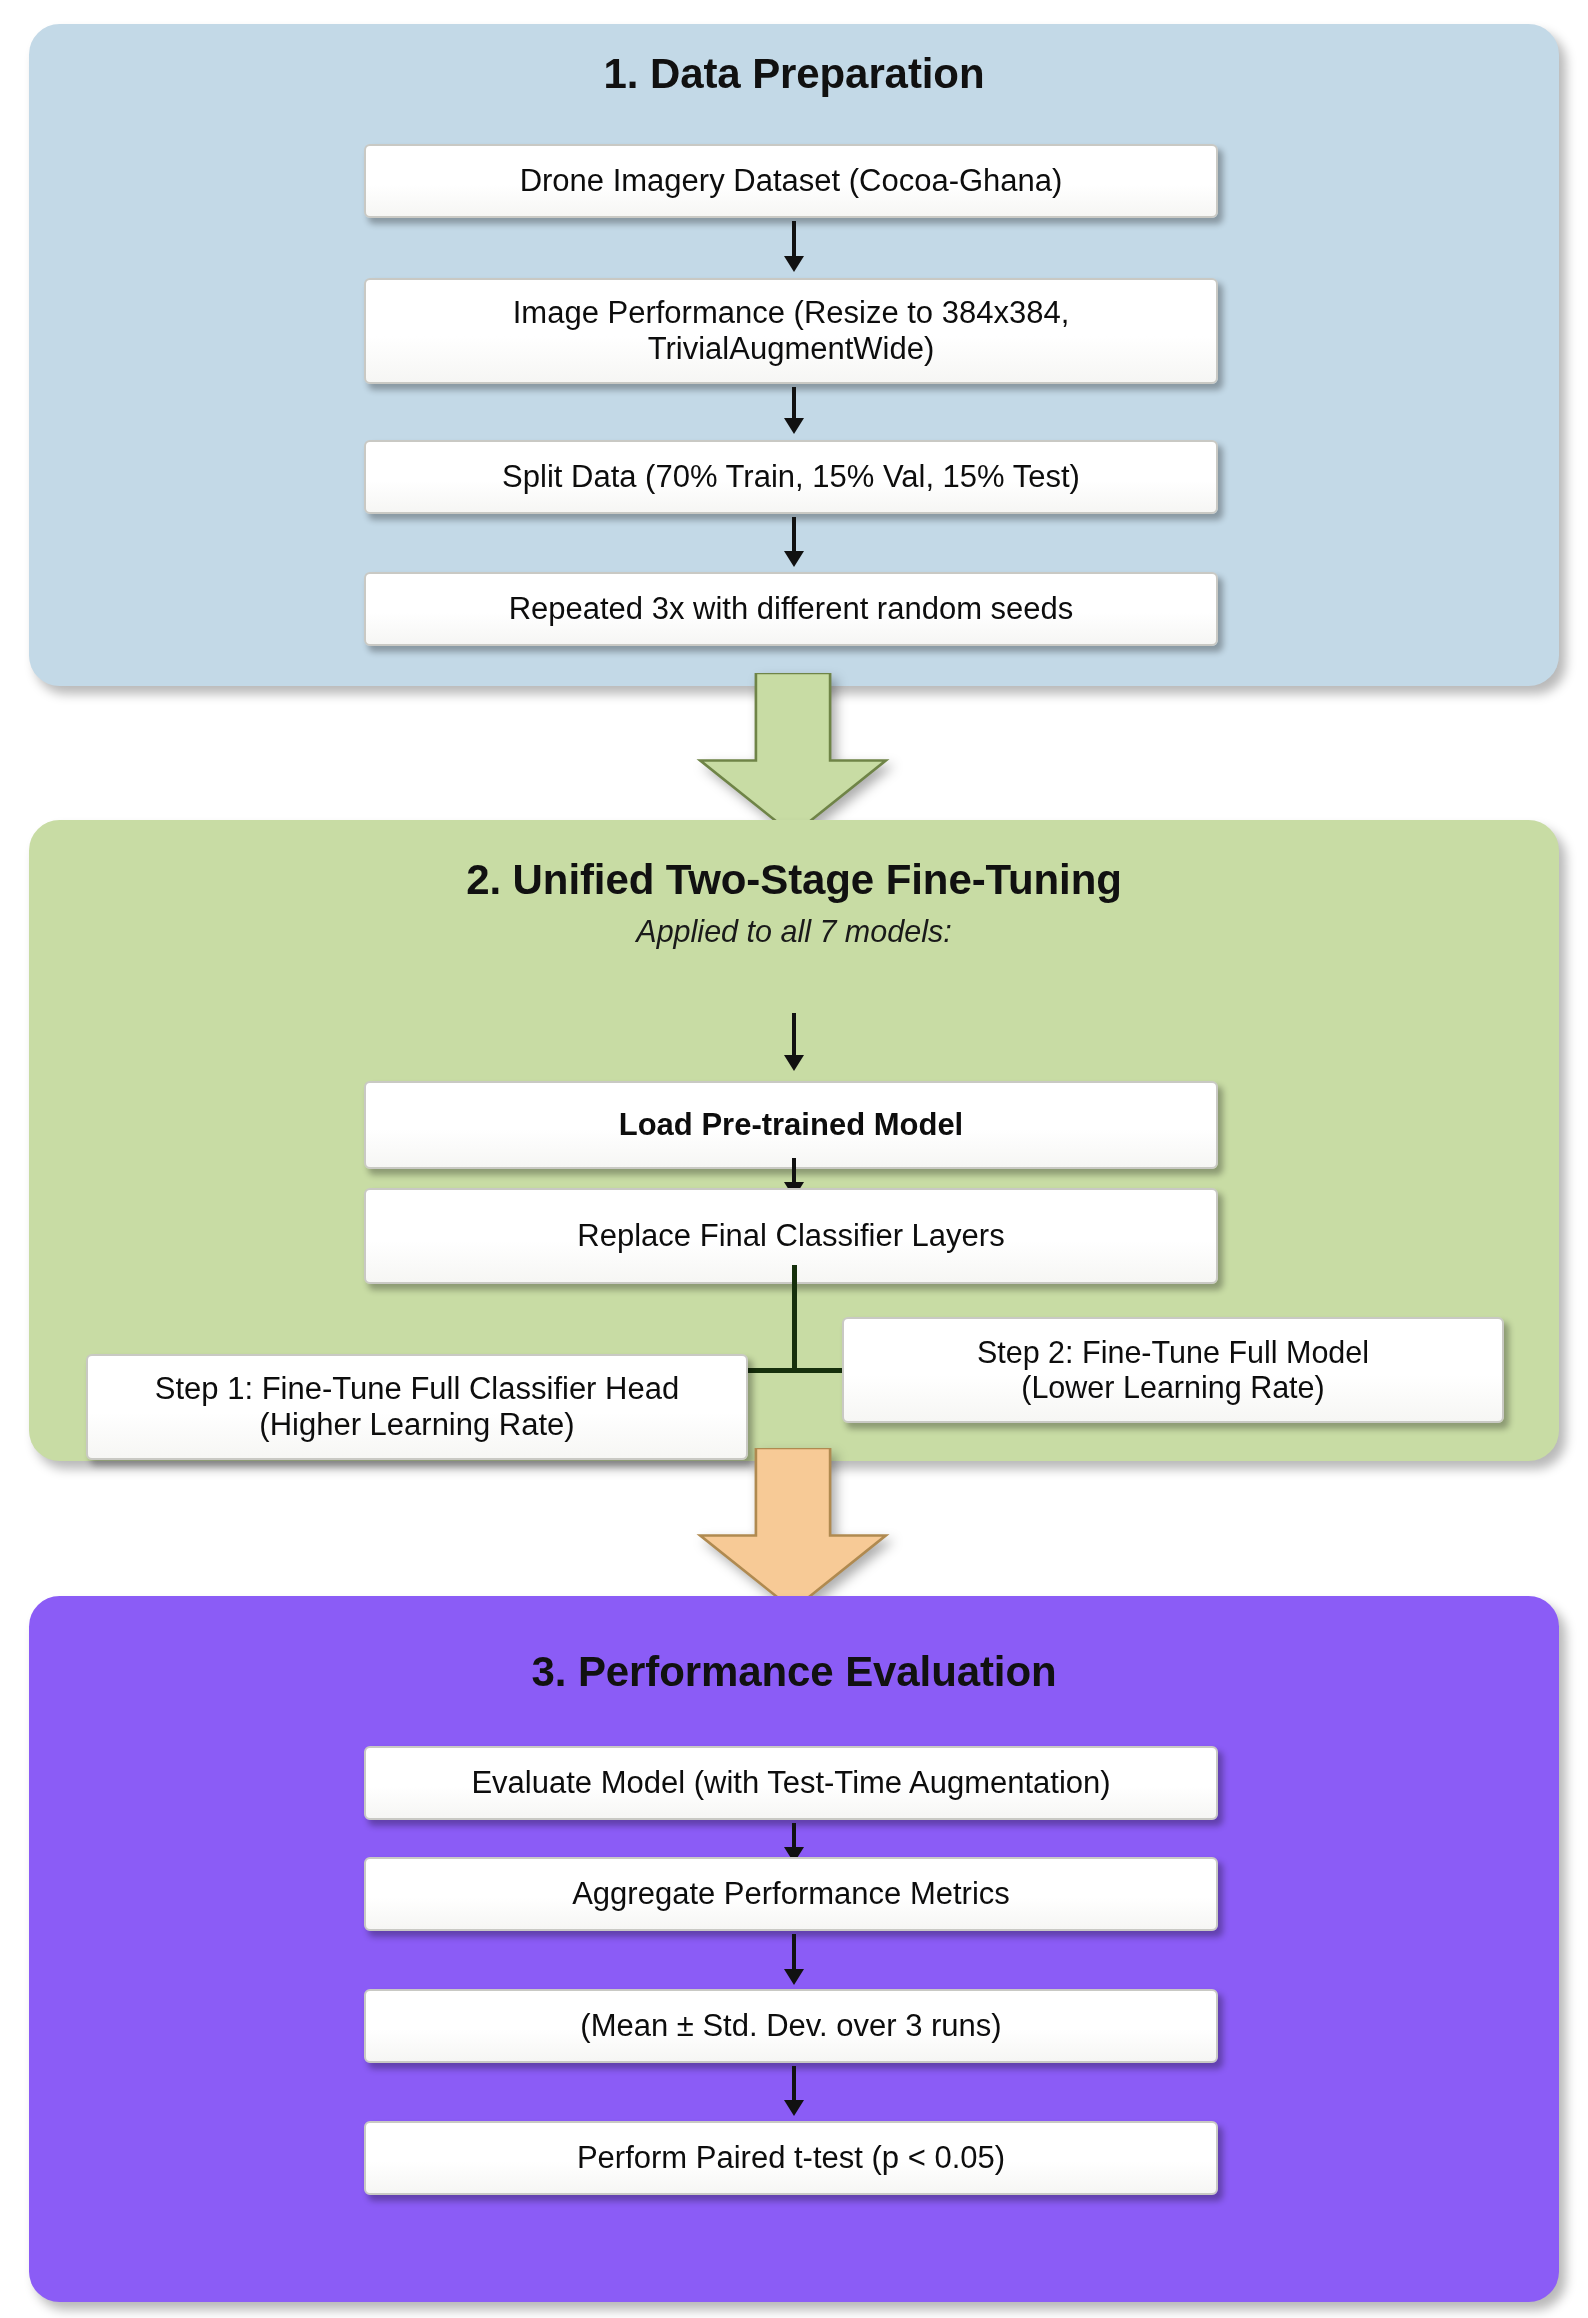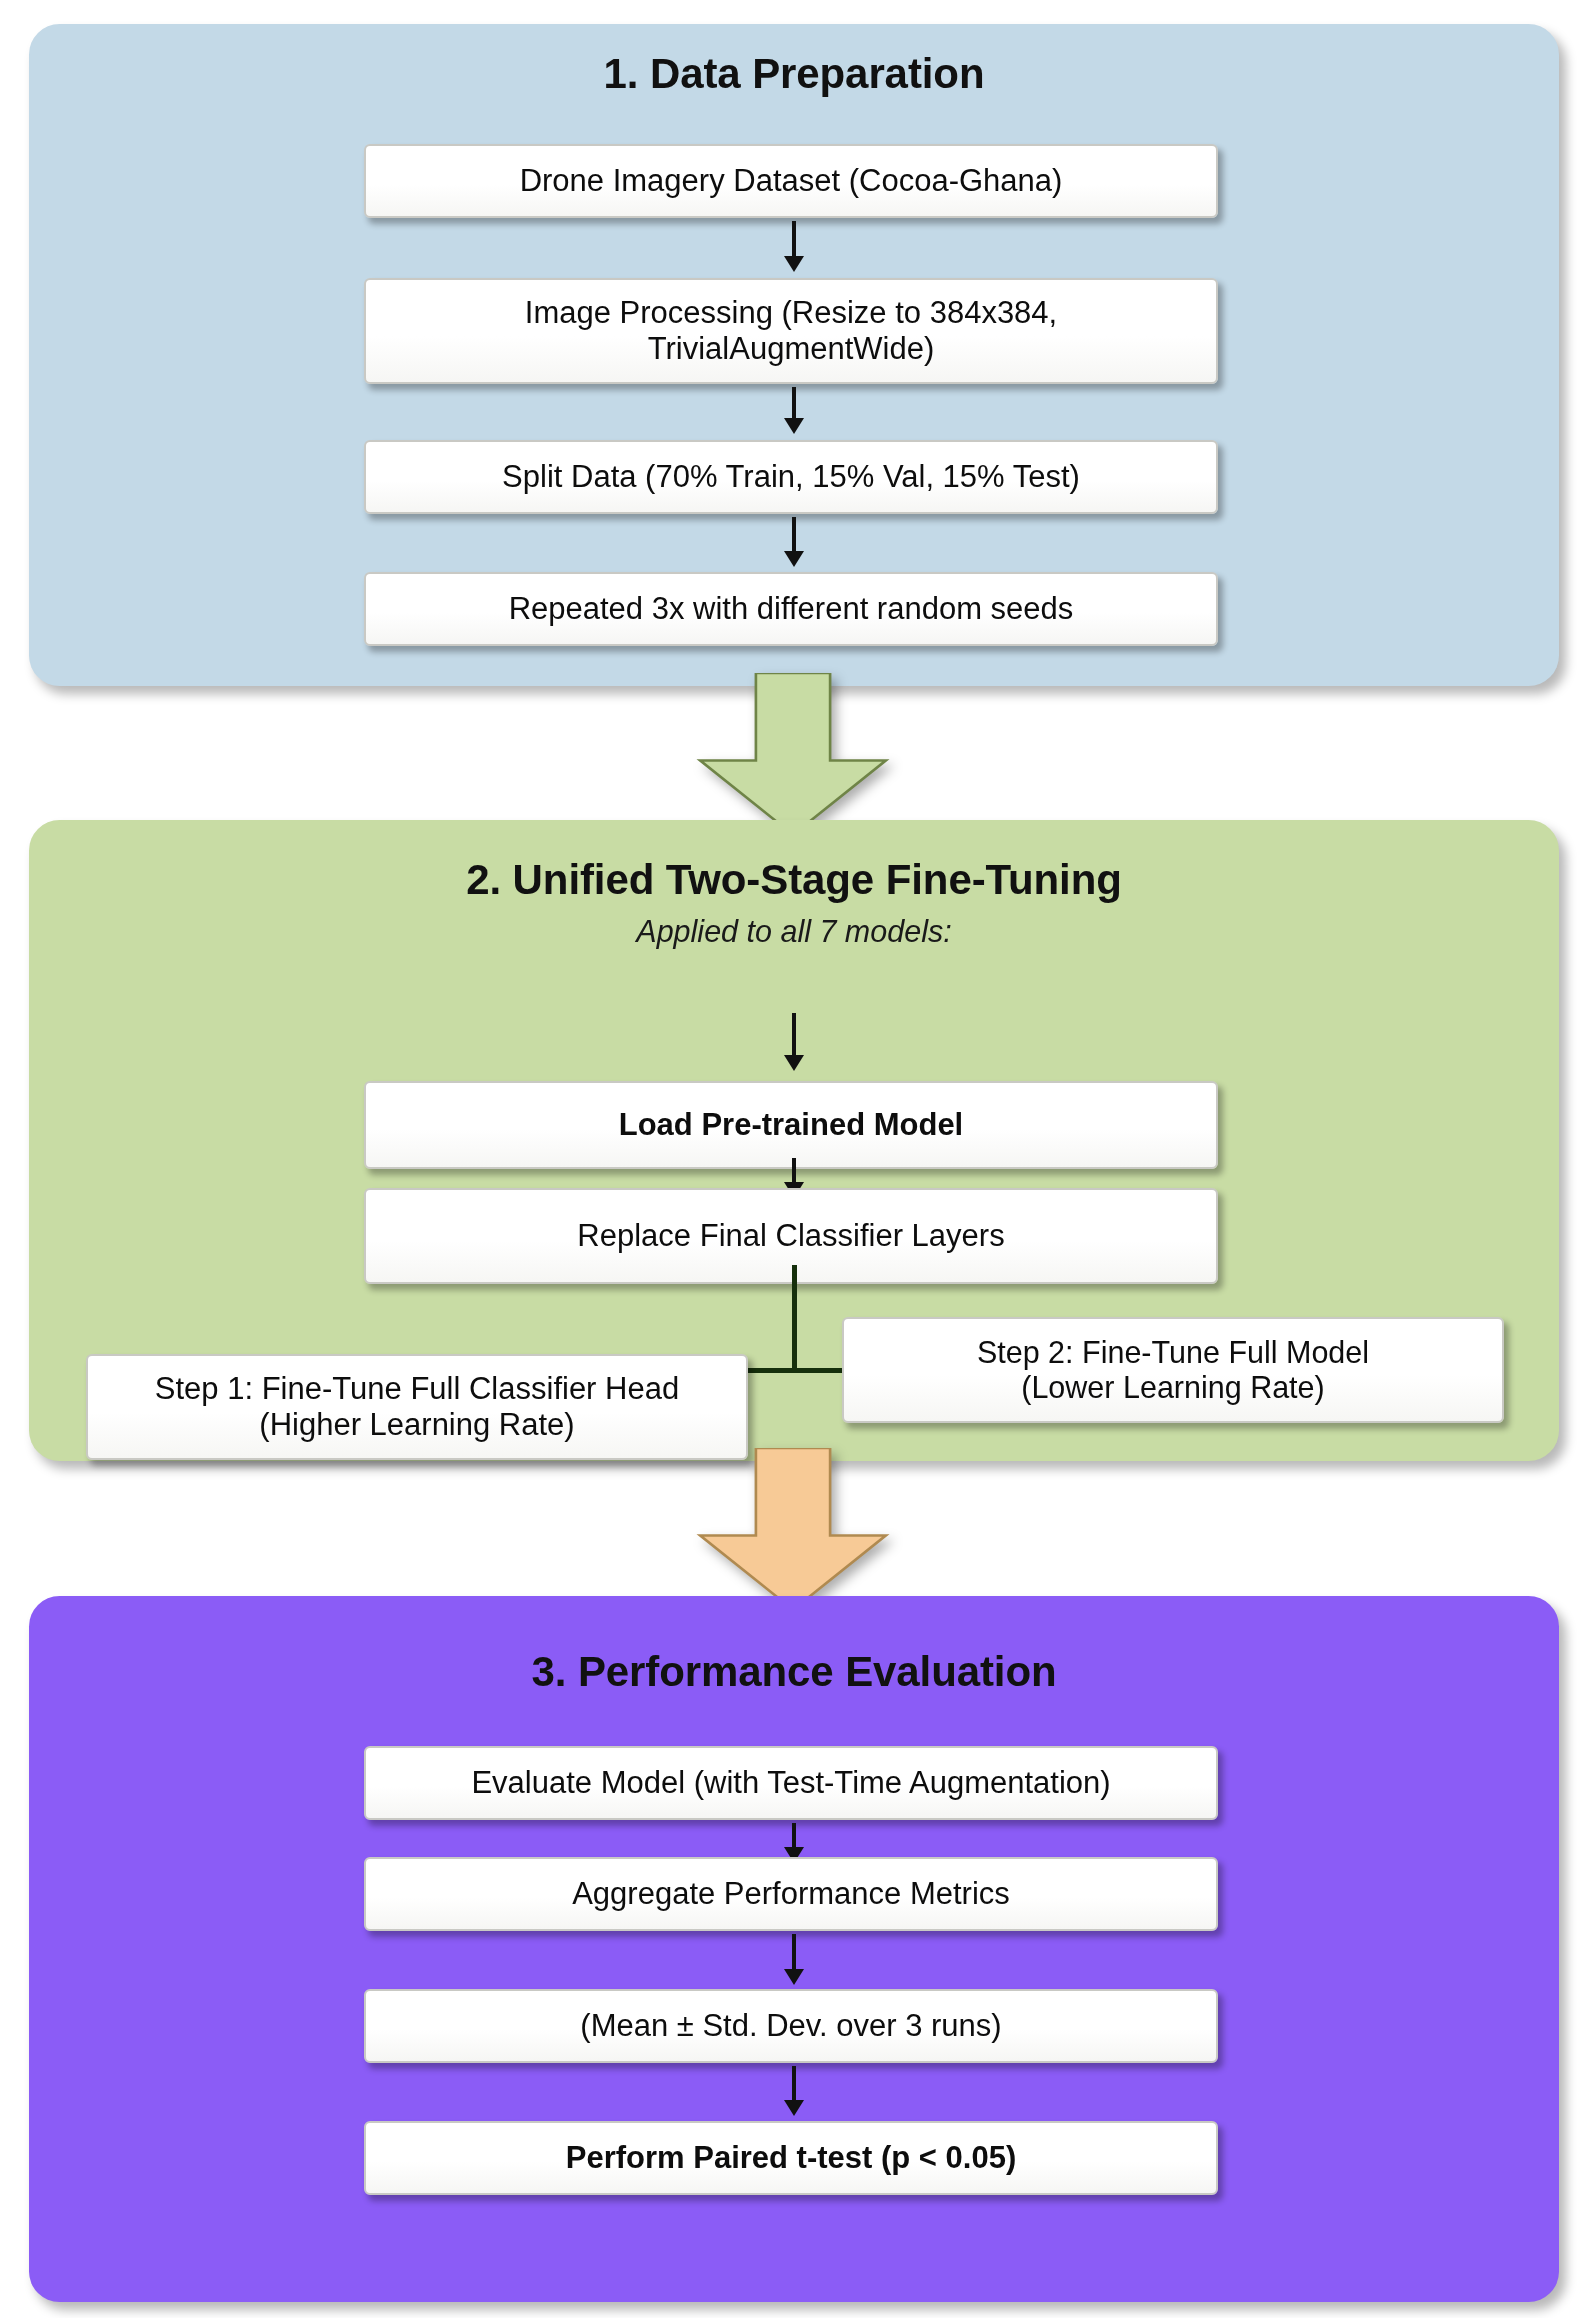--- a/index.html
+++ b/index.html
@@ -129,21 +129,21 @@
   <div class="stage" id="stage1">
     <div class="stage-inner">
       <div class="stage-title" style="margin-top:28px;">1. Data Preparation</div>
     </div>
   </div>
 
   <div class="node" style="left:364px; top:144px; width:854px; height:74px;">Drone Imagery Dataset (Cocoa-Ghana)</div>
 
   <div class="conn" style="left:792px; top:221px; height:38px;"></div>
 
-  <div class="node" style="left:364px; top:278px; width:854px; height:106px;">Image Processing (Resize to 384x384,
+  <div class="node" style="left:364px; top:278px; width:854px; height:106px;">Image Performance (Resize to 384x384,
 TrivialAugmentWide)</div>
 
   <div class="conn" style="left:792px; top:387px; height:34px;"></div>
 
   <div class="node" style="left:364px; top:440px; width:854px; height:74px;">Split Data (70% Train, 15% Val, 15% Test)</div>
 
   <div class="conn" style="left:792px; top:517px; height:37px;"></div>
 
   <div class="node" style="left:364px; top:572px; width:854px; height:74px;">Repeated 3x with different random seeds</div>
 
@@ -196,16 +196,16 @@
   <div class="conn" style="left:792px; top:1823px; height:26.5px;"></div>
 
   <div class="node" style="left:364px; top:1857px; width:854px; height:74px;">Aggregate Performance Metrics</div>
 
   <div class="conn" style="left:792px; top:1934px; height:38px;"></div>
 
   <div class="node" style="left:364px; top:1989px; width:854px; height:74px;">(Mean ± Std. Dev. over 3 runs)</div>
 
   <div class="conn" style="left:792px; top:2066px; height:37px;"></div>
 
-  <div class="node" style="left:364px; top:2121px; width:854px; height:74px;font-weight:bold;">Perform Paired t-test (p &lt; 0.05)</div>
+  <div class="node" style="left:364px; top:2121px; width:854px; height:74px;">Perform Paired t-test (p &lt; 0.05)</div>
 
 </div>
 
 
 </body></html>

